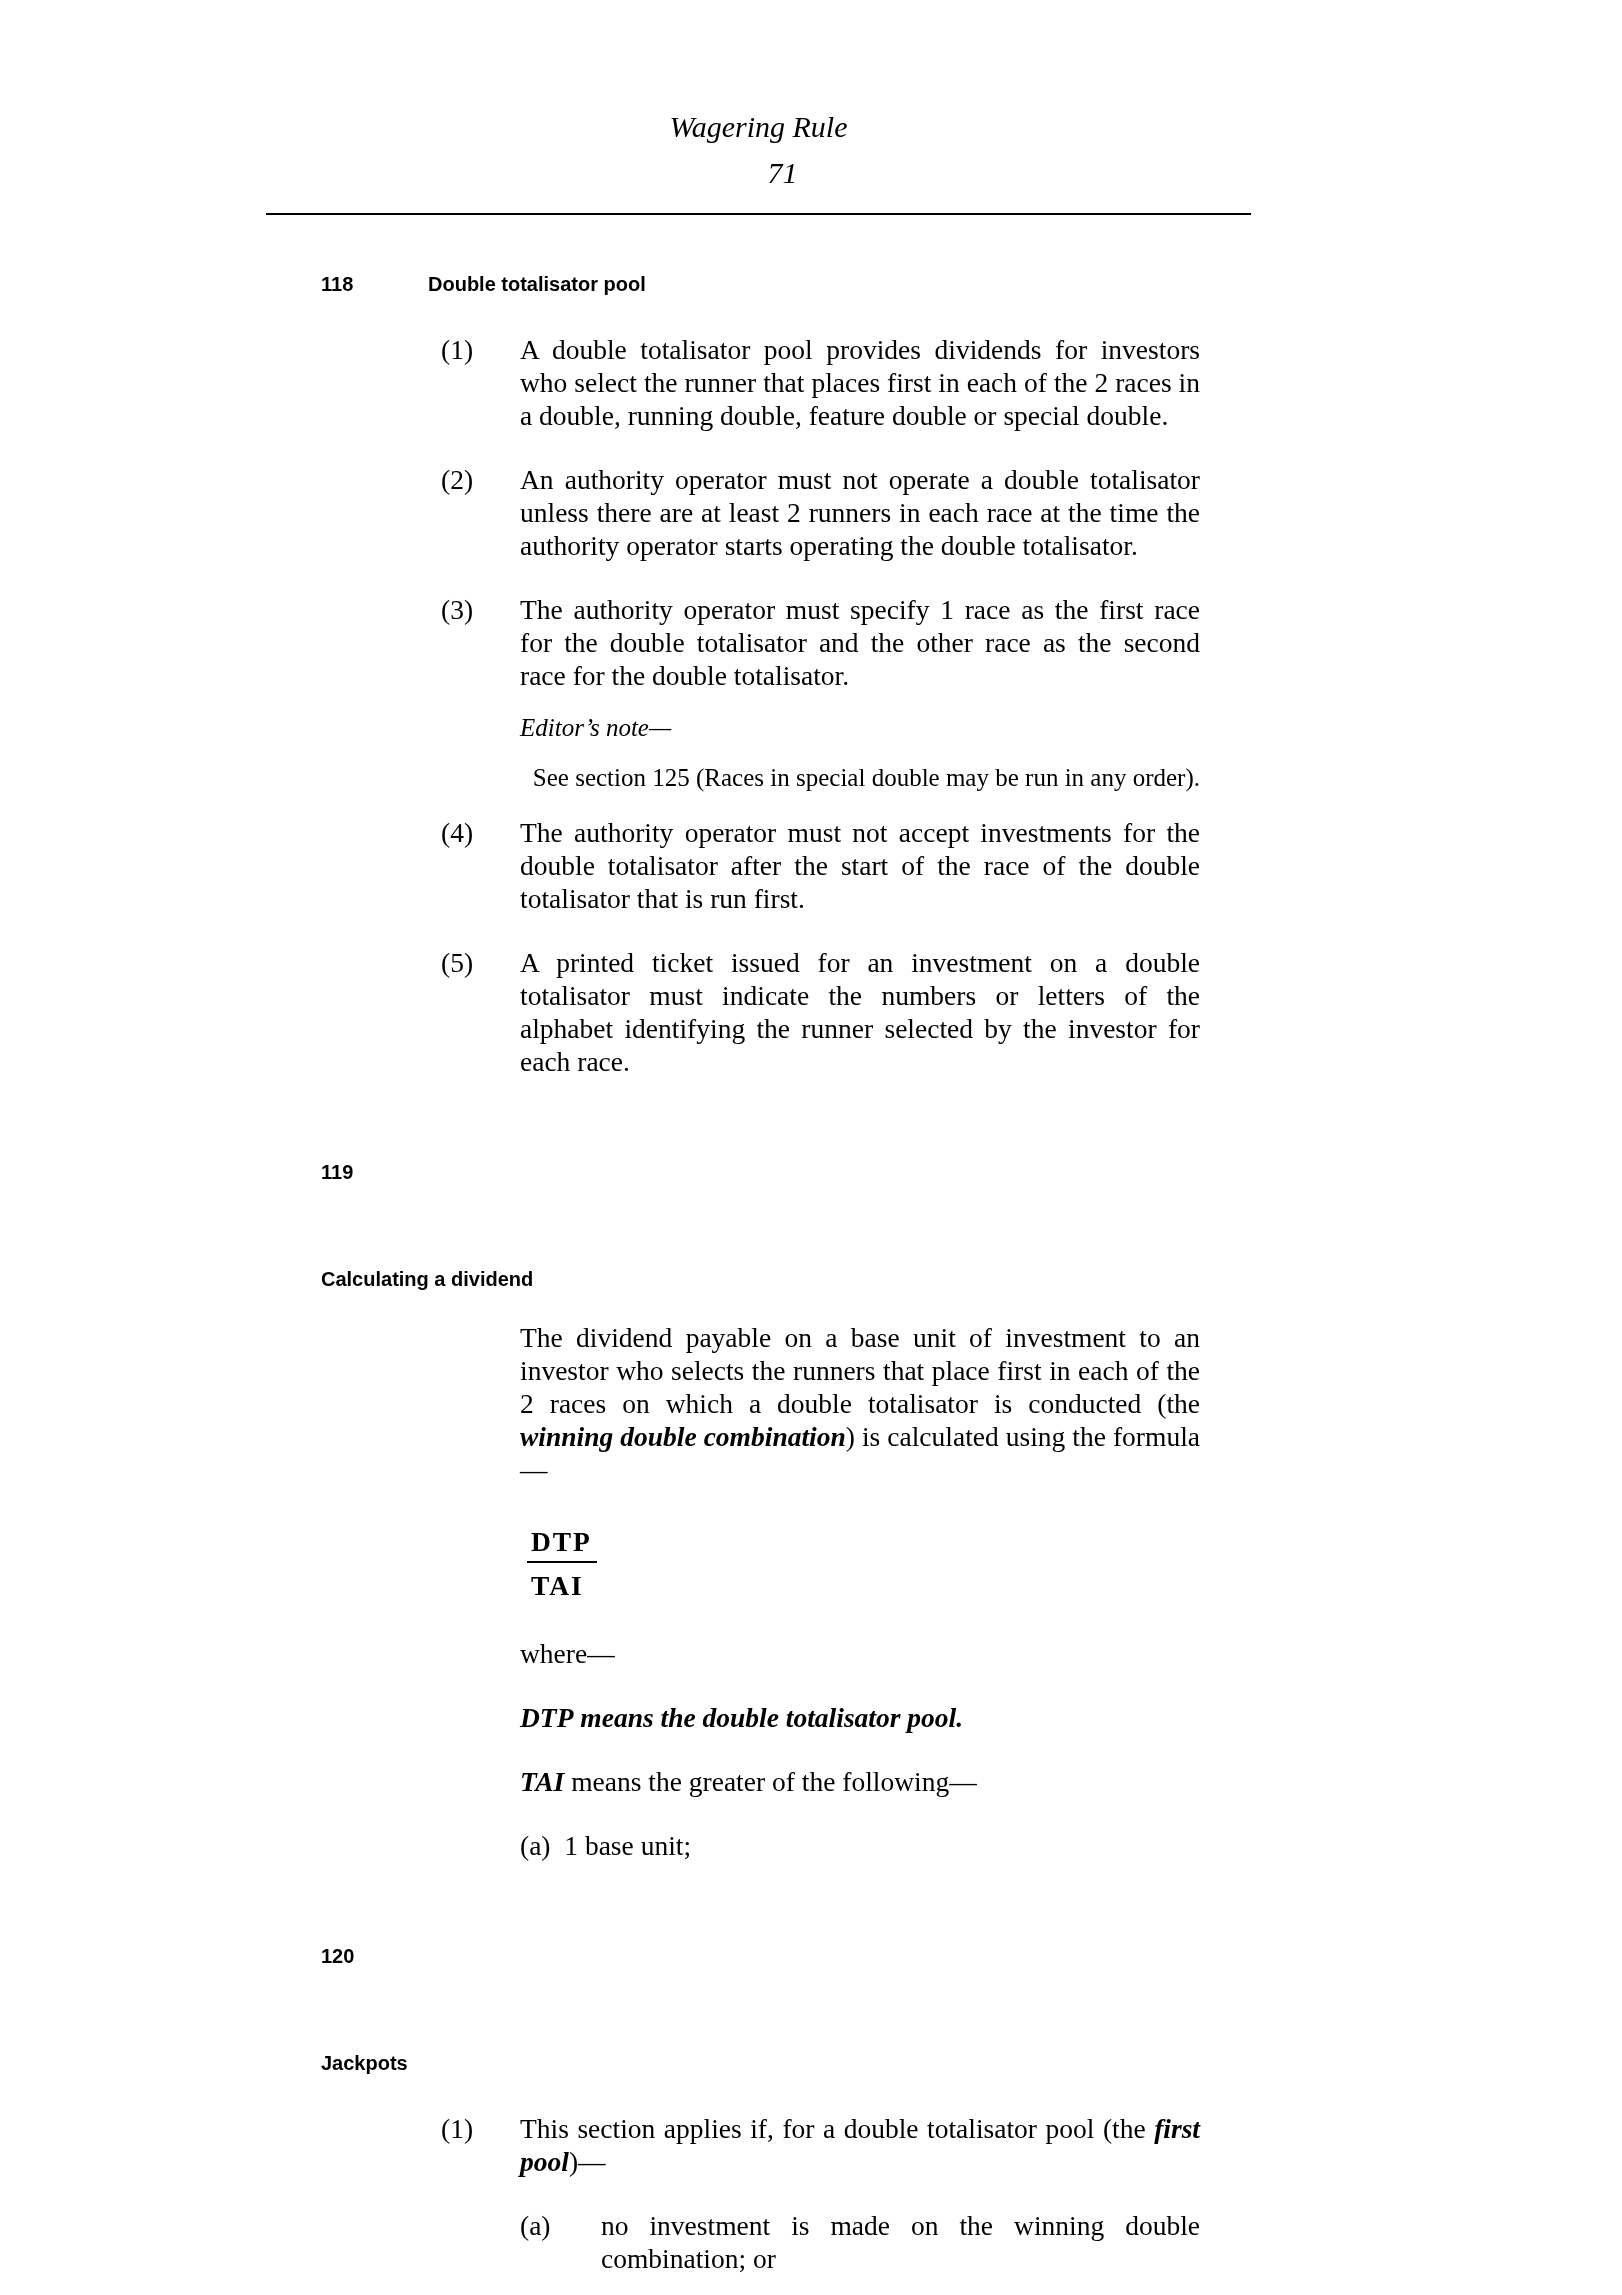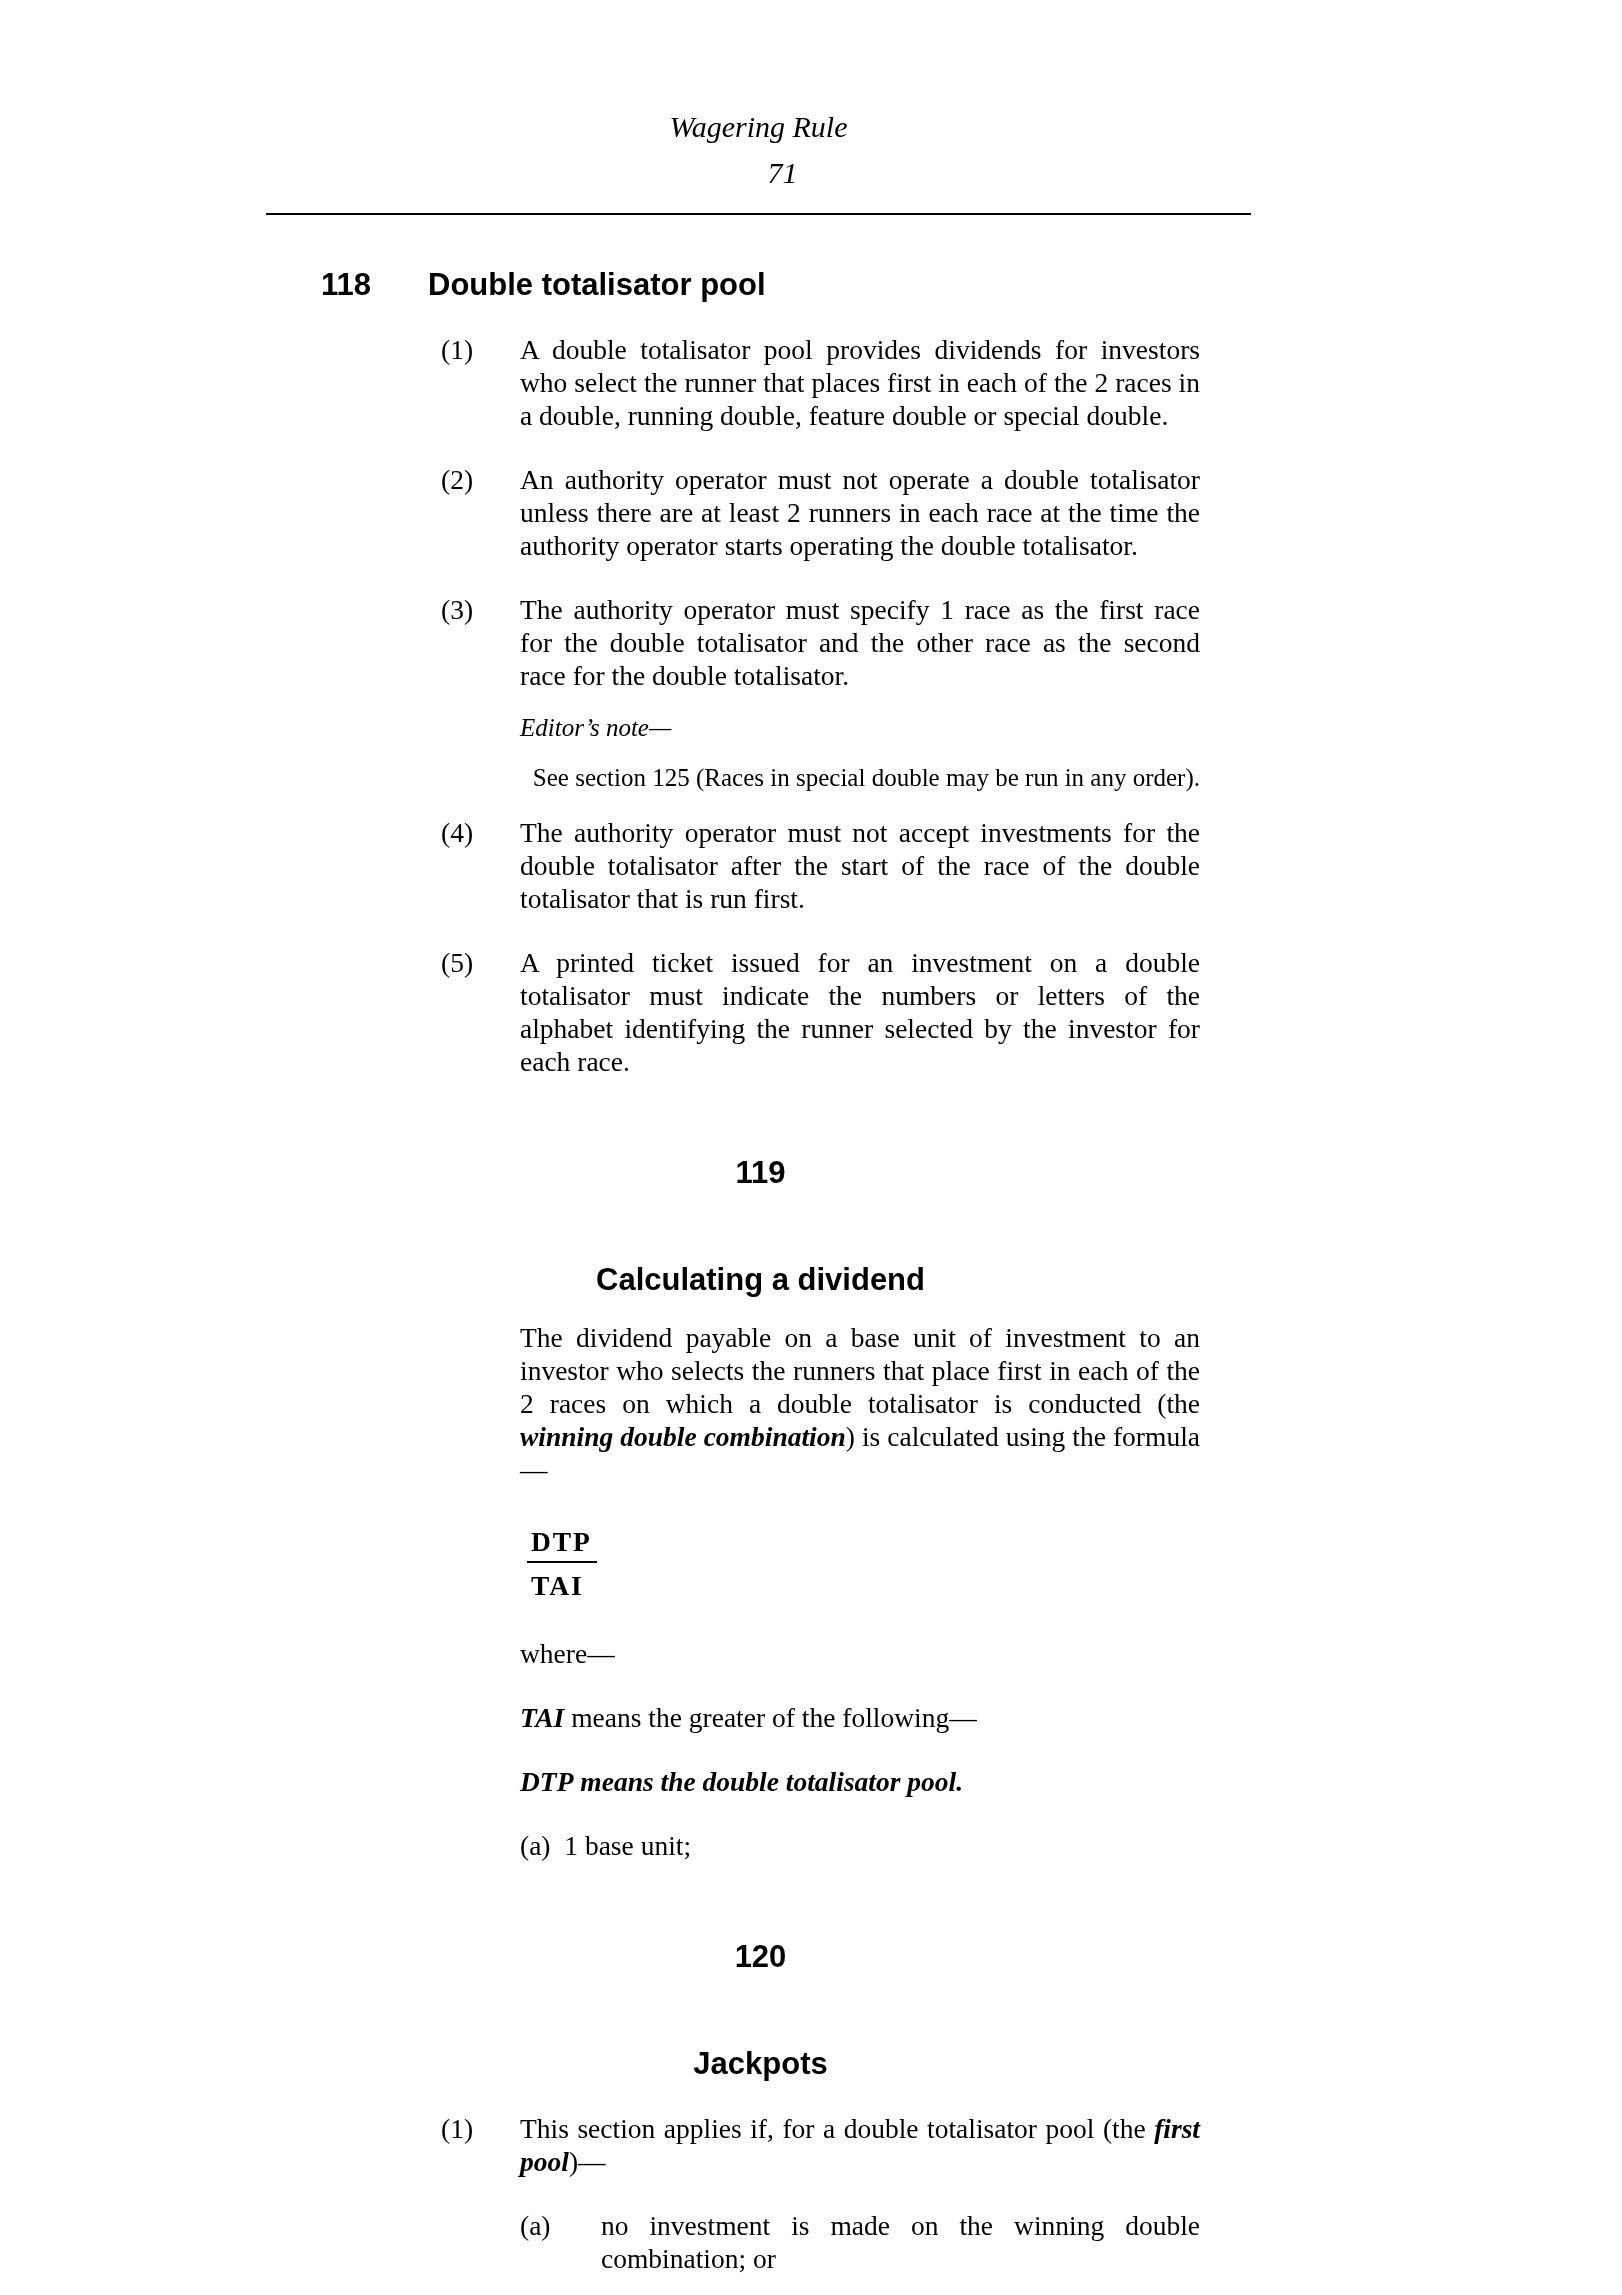--- a/index.html
+++ b/index.html
@@ -23,21 +23,21 @@
     border: 0; border-top: 2px solid #000; height: 0;
   }
 
   
   .content { padding: 0 317px 0 321px; }
 
   .sec-heading {
     display: flex;
     margin-top: 52px; margin-bottom: 23.6px;
     font-family: "Liberation Sans", "DejaVu Sans", sans-serif;
-    font-weight: 700; font-size: 31px; line-height: 35px; align-items: center;
+    font-weight: 700; font-size: 20px; line-height: 35px;
   }
   .sec-heading.mt-lg { margin-top: 77px; flex-direction: column; }
   .sec-num { flex: 0 0 107px; }
 
   .para {
     display: flex;
     margin: 31px 0 0 120px;
     font-size: 27.5px; line-height: 33px;
   }
   .p-num { flex: 0 0 79px; }
@@ -142,27 +142,27 @@
       <div class="formula">
         <span class="frac">
           <div class="frac-num">DTP</div>
           <div class="frac-den">TAI</div>
         </span>
       </div>
 
       <div class="where-label">where—</div>
 
       <div class="definition">
-        <span class="bi">TAI</span>
-        <span>means the greater of the following—</span>
+        <span class="bi">DTP</span>
+        <span class="bi">means the double totalisator pool.</span>
       </div>
 
       <div class="definition">
-        <span class="bi">DTP</span>
-        <span class="bi">means the double totalisator pool.</span>
+        <span class="bi">TAI</span>
+        <span>means the greater of the following—</span>
       </div>
 
       <div class="list-item">(a)&nbsp;&nbsp;1 base unit;</div>
     </div>
 
     <div>
       <div class="sec-heading mt-lg">
         <span class="sec-num">120</span>
         <span class="sec-title">Jackpots</span>
       </div>

